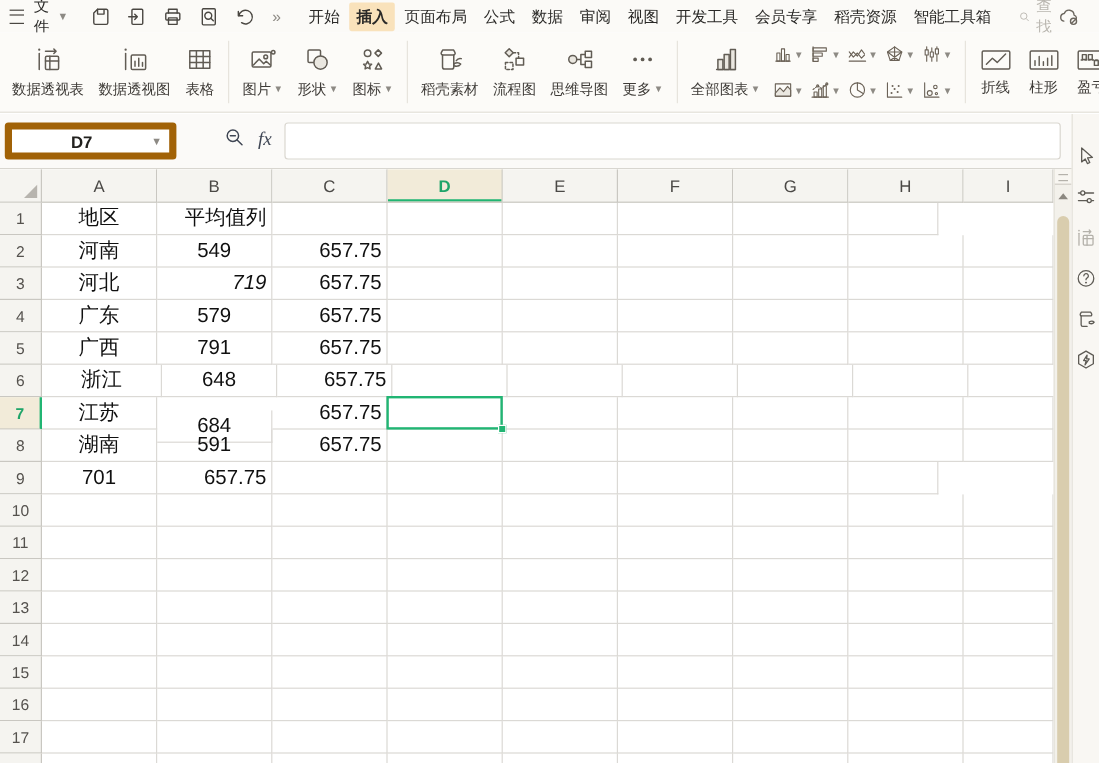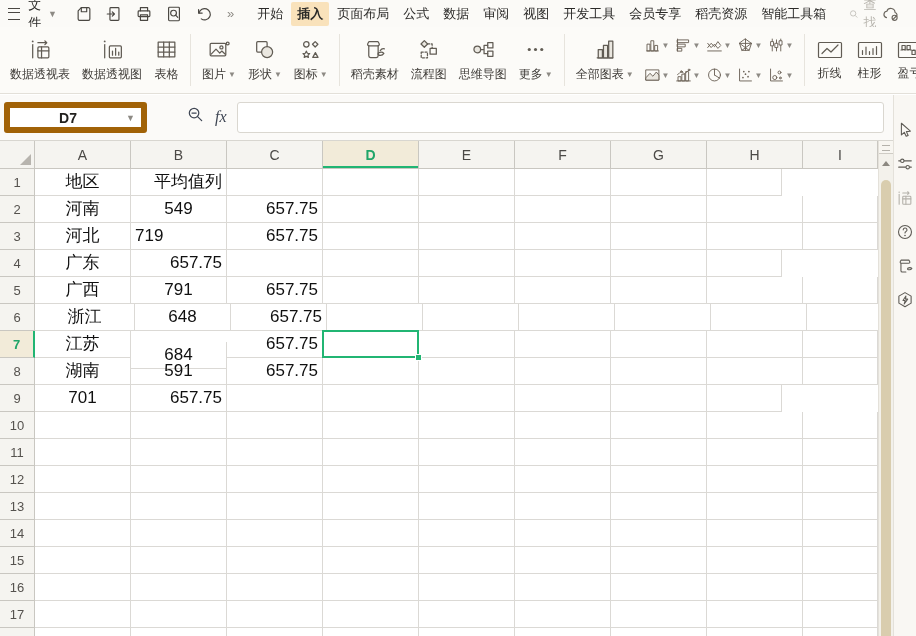--- a/index.html
+++ b/index.html
@@ -540,31 +540,32 @@
         <div class="cell" style="width: 96px; text-align: right;">657.75</div>
         <div class="cell" style="width: 96px; text-align: left;"></div>
         <div class="cell" style="width: 96px; text-align: left;"></div>
         <div class="cell" style="width: 96px; text-align: left;"></div>
         <div class="cell" style="width: 96px; text-align: left;"></div>
         <div class="cell" style="width: 96px; text-align: left;"></div>
         <div class="cell" style="width: 75px; text-align: left;"></div>
       </div>
       <div class="crow">
         <div class="cell" style="width: 96px; text-align: center;">河北</div>
-        <div class="cell" style="width: 96px; text-align: left;">719</div>
+        <div class="cell" style="width: 96px; text-align: right; font-style: italic;">719</div>
         <div class="cell" style="width: 96px; text-align: right;">657.75</div>
         <div class="cell" style="width: 96px; text-align: left;"></div>
         <div class="cell" style="width: 96px; text-align: left;"></div>
         <div class="cell" style="width: 96px; text-align: left;"></div>
         <div class="cell" style="width: 96px; text-align: left;"></div>
         <div class="cell" style="width: 96px; text-align: left;"></div>
         <div class="cell" style="width: 75px; text-align: left;"></div>
       </div>
       <div class="crow">
         <div class="cell" style="width: 96px; text-align: center;">广东</div>
+        <div class="cell" style="width: 96px; text-align: center;">579</div>
         <div class="cell" style="width: 96px; text-align: right;">657.75</div>
         <div class="cell" style="width: 96px; text-align: left;"></div>
         <div class="cell" style="width: 96px; text-align: left;"></div>
         <div class="cell" style="width: 96px; text-align: left;"></div>
         <div class="cell" style="width: 96px; text-align: left;"></div>
         <div class="cell" style="width: 96px; text-align: left;"></div>
         <div class="cell" style="width: 75px; text-align: left;"></div>
       </div>
       <div class="crow">
         <div class="cell" style="width: 96px; text-align: center;">广西</div>

